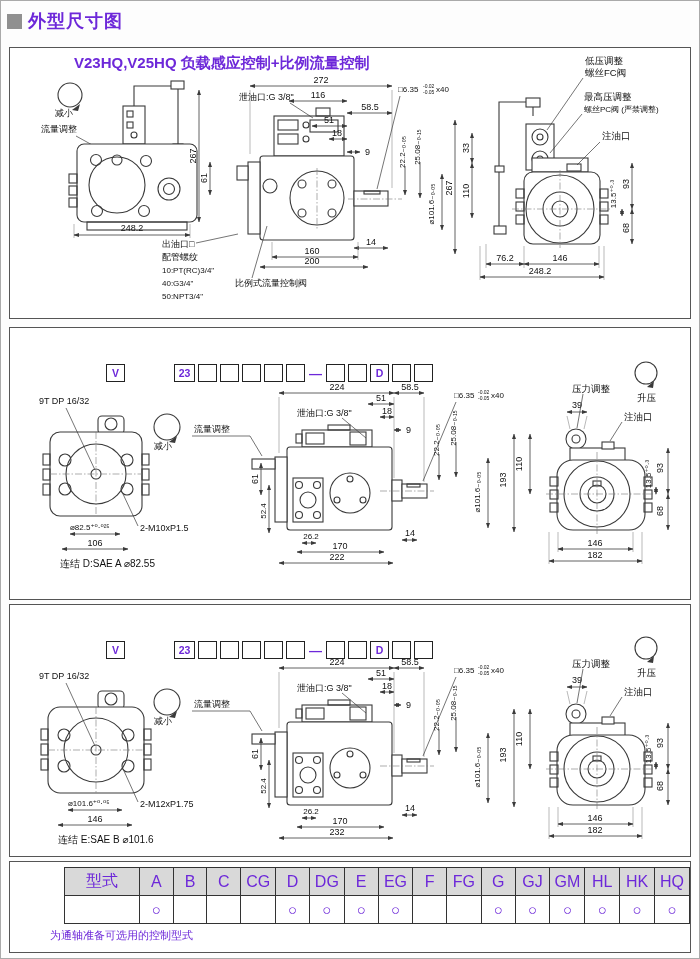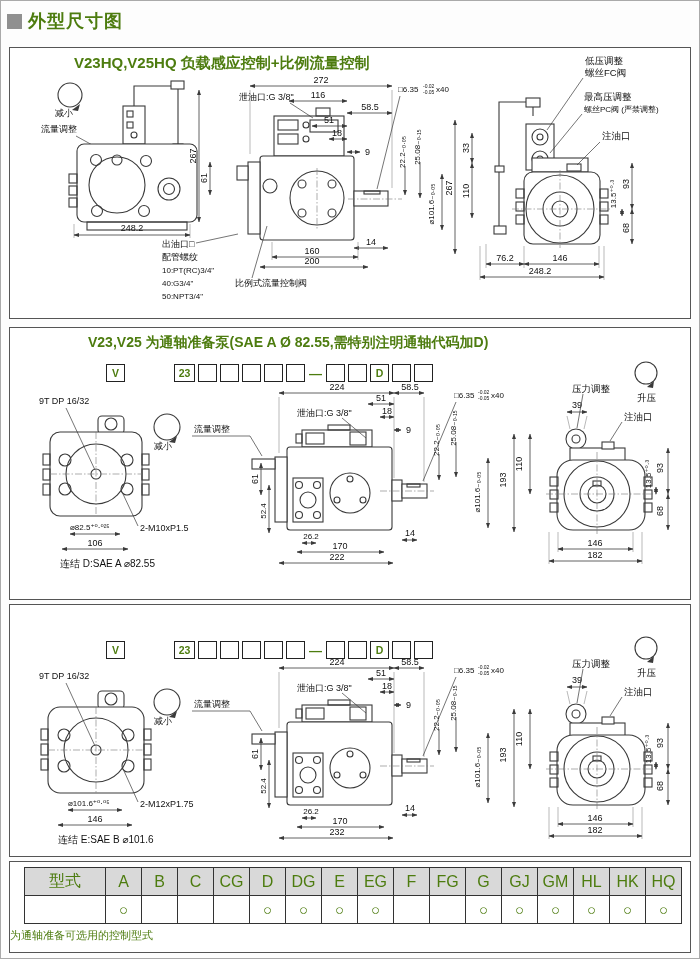--- a/index.html
+++ b/index.html
@@ -1,22 +1,22 @@
 <!DOCTYPE html>
 <html><head>
 <meta charset="utf-8">
 <style>
   html,body{margin:0;padding:0;background:#e8e8e8;}
   .page{position:relative;width:700px;height:959px;background:#fdfdfd;
         border:1px solid #aaa;box-sizing:border-box;overflow:hidden;
-        font-family:"Liberation Sans","DejaVu Sans",sans-serif;color:#4d7c0f;}
+        font-family:"Liberation Sans","DejaVu Sans",sans-serif;color:#6d28d9;}
   .hdr{position:absolute;left:6px;top:8px;display:flex;align-items:center;gap:6px;}
   .hdr .sq{width:15px;height:15px;background:#909090;}
   .hdr .t{font-size:18px;font-weight:bold;letter-spacing:1px;}
-  .panel{position:absolute;left:8px;width:682px;border:1px solid #555;background:#fff;box-sizing:border-box;}
+  .panel{position:absolute;left:8px;width:682px;border:1px solid #555;background:#fff;box-sizing:border-box;padding-left:40px;}
   .p1{top:46px;height:272px;}
   .p2{top:326px;height:273px;}
   .p3{top:603px;height:253px;}
   .pt{top:860px;height:92px;}
   .ptitle{position:absolute;left:64px;top:6px;font-size:15px;font-weight:bold;white-space:nowrap;}
   .p2 .ptitle,.p3 .ptitle{left:78px;font-size:14px;}
   .codes{position:absolute;left:96px;top:36px;display:flex;gap:3px;align-items:center;}
   .cb{display:inline-flex;width:17px;height:16px;border:1.4px solid #222;align-items:center;
       justify-content:center;font-size:10.5px;font-weight:bold;background:#fff;}
   .cb.wide{width:19px;margin-left:46px;}
@@ -216,21 +216,20 @@
       <line class="dm" x1="514" y1="216" x2="589" y2="216" marker-start="url(#ar1)" marker-end="url(#ar1)"></line>
       <text class="am" x="550" y="213">146</text>
       <line class="ex" x1="470" y1="198" x2="470" y2="232"></line>
       <line class="ex" x1="594" y1="198" x2="594" y2="232"></line>
       <line class="dm" x1="470" y1="229" x2="594" y2="229" marker-start="url(#ar1)" marker-end="url(#ar1)"></line>
       <text class="am" x="530" y="226">248.2</text>
     </svg>
   </div>
 
   <div class="panel p2">
-    <div class="ptitle">V23,V25 为通轴准备泵(SAE A Ø 82.55,需特别注明通轴代码加D)</div>
     <div class="codes">
       <span class="cb">V</span>
       <span class="cb wide">23</span>
       <span class="cb"></span>
       <span class="cb"></span>
       <span class="cb"></span>
       <span class="cb"></span>
       <span class="cb"></span>
       <span class="cb dash">—</span>
       <span class="cb"></span>

